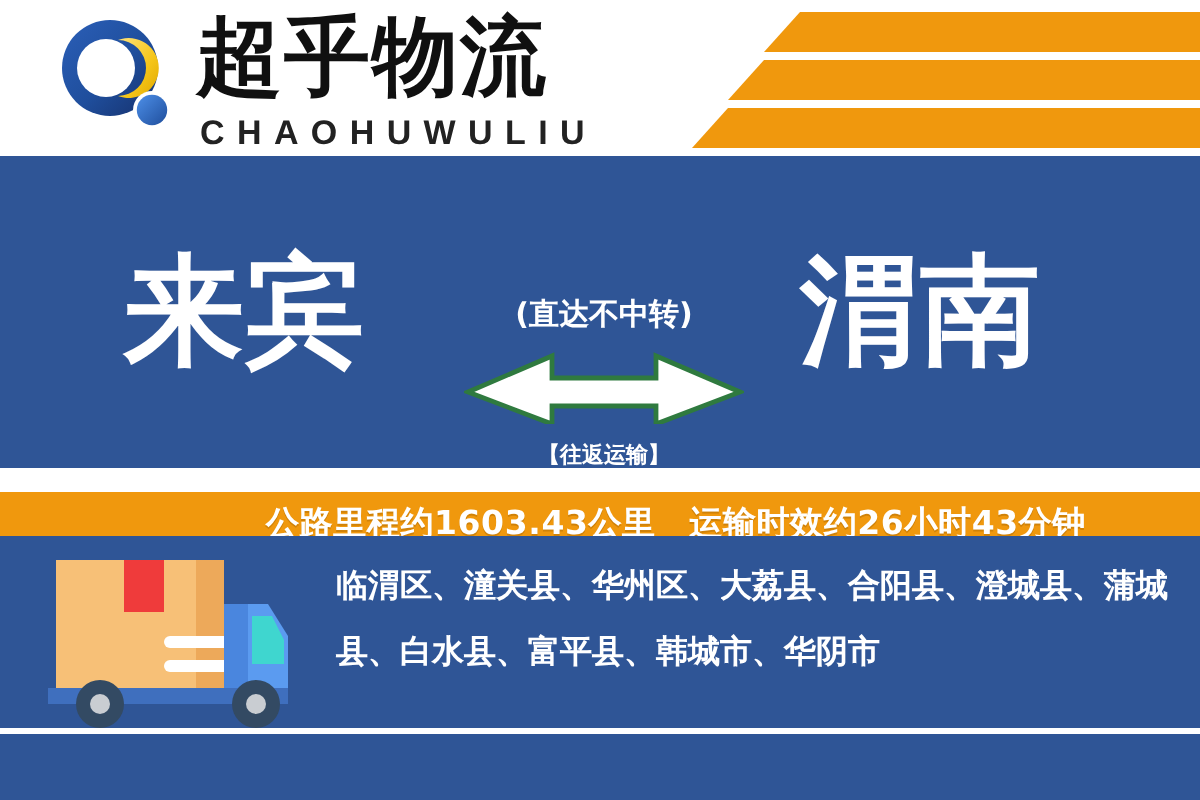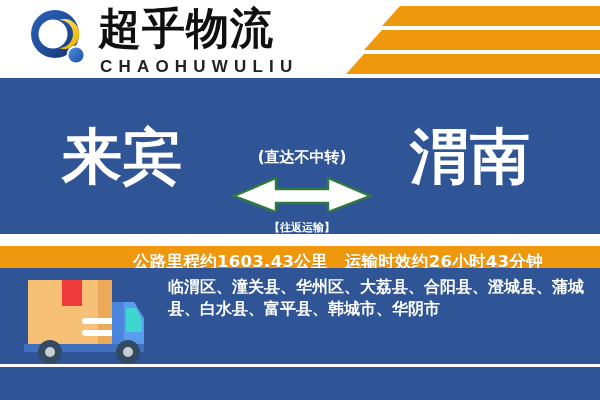--- a/index.html
+++ b/index.html
@@ -68,21 +68,21 @@
     position: absolute;
     top: 50px;
     font-size: 60px;
     font-weight: bold;
     color: #ffffff;
     font-family: "DejaVu Sans", "Liberation Sans", sans-serif;
     line-height: 56px;
     white-space: nowrap;
   }
   .city-origin { left: 62px; }
-  .city-dest  { right: 70px; }
+  .city-dest  { right: 80px; }
 
   .arrow-group {
     position: absolute;
     left: 232px; top: 30px;
     width: 140px; height: 104px; margin-top: 40px;
   }
   .arrow-top-label {
     position: absolute;
     left: 0; top: 0;
     width: 140px;
@@ -149,21 +149,21 @@
     position: absolute;
     left: 20px; top: 274px;
     width: 128px; height: 98px;
   }
   .district-list {
     position: absolute;
     left: 168px; top: 276px;
     width: 418px;
     font-size: 16px;
     font-weight: bold;
-    line-height: 22px;
+    line-height: 33px;
     color: #ffffff;
     font-family: "DejaVu Sans", "Liberation Sans", sans-serif;
   }
 </style>
 </head>
 <body>
 
 <div id="banner">
 
   <div class="header">

